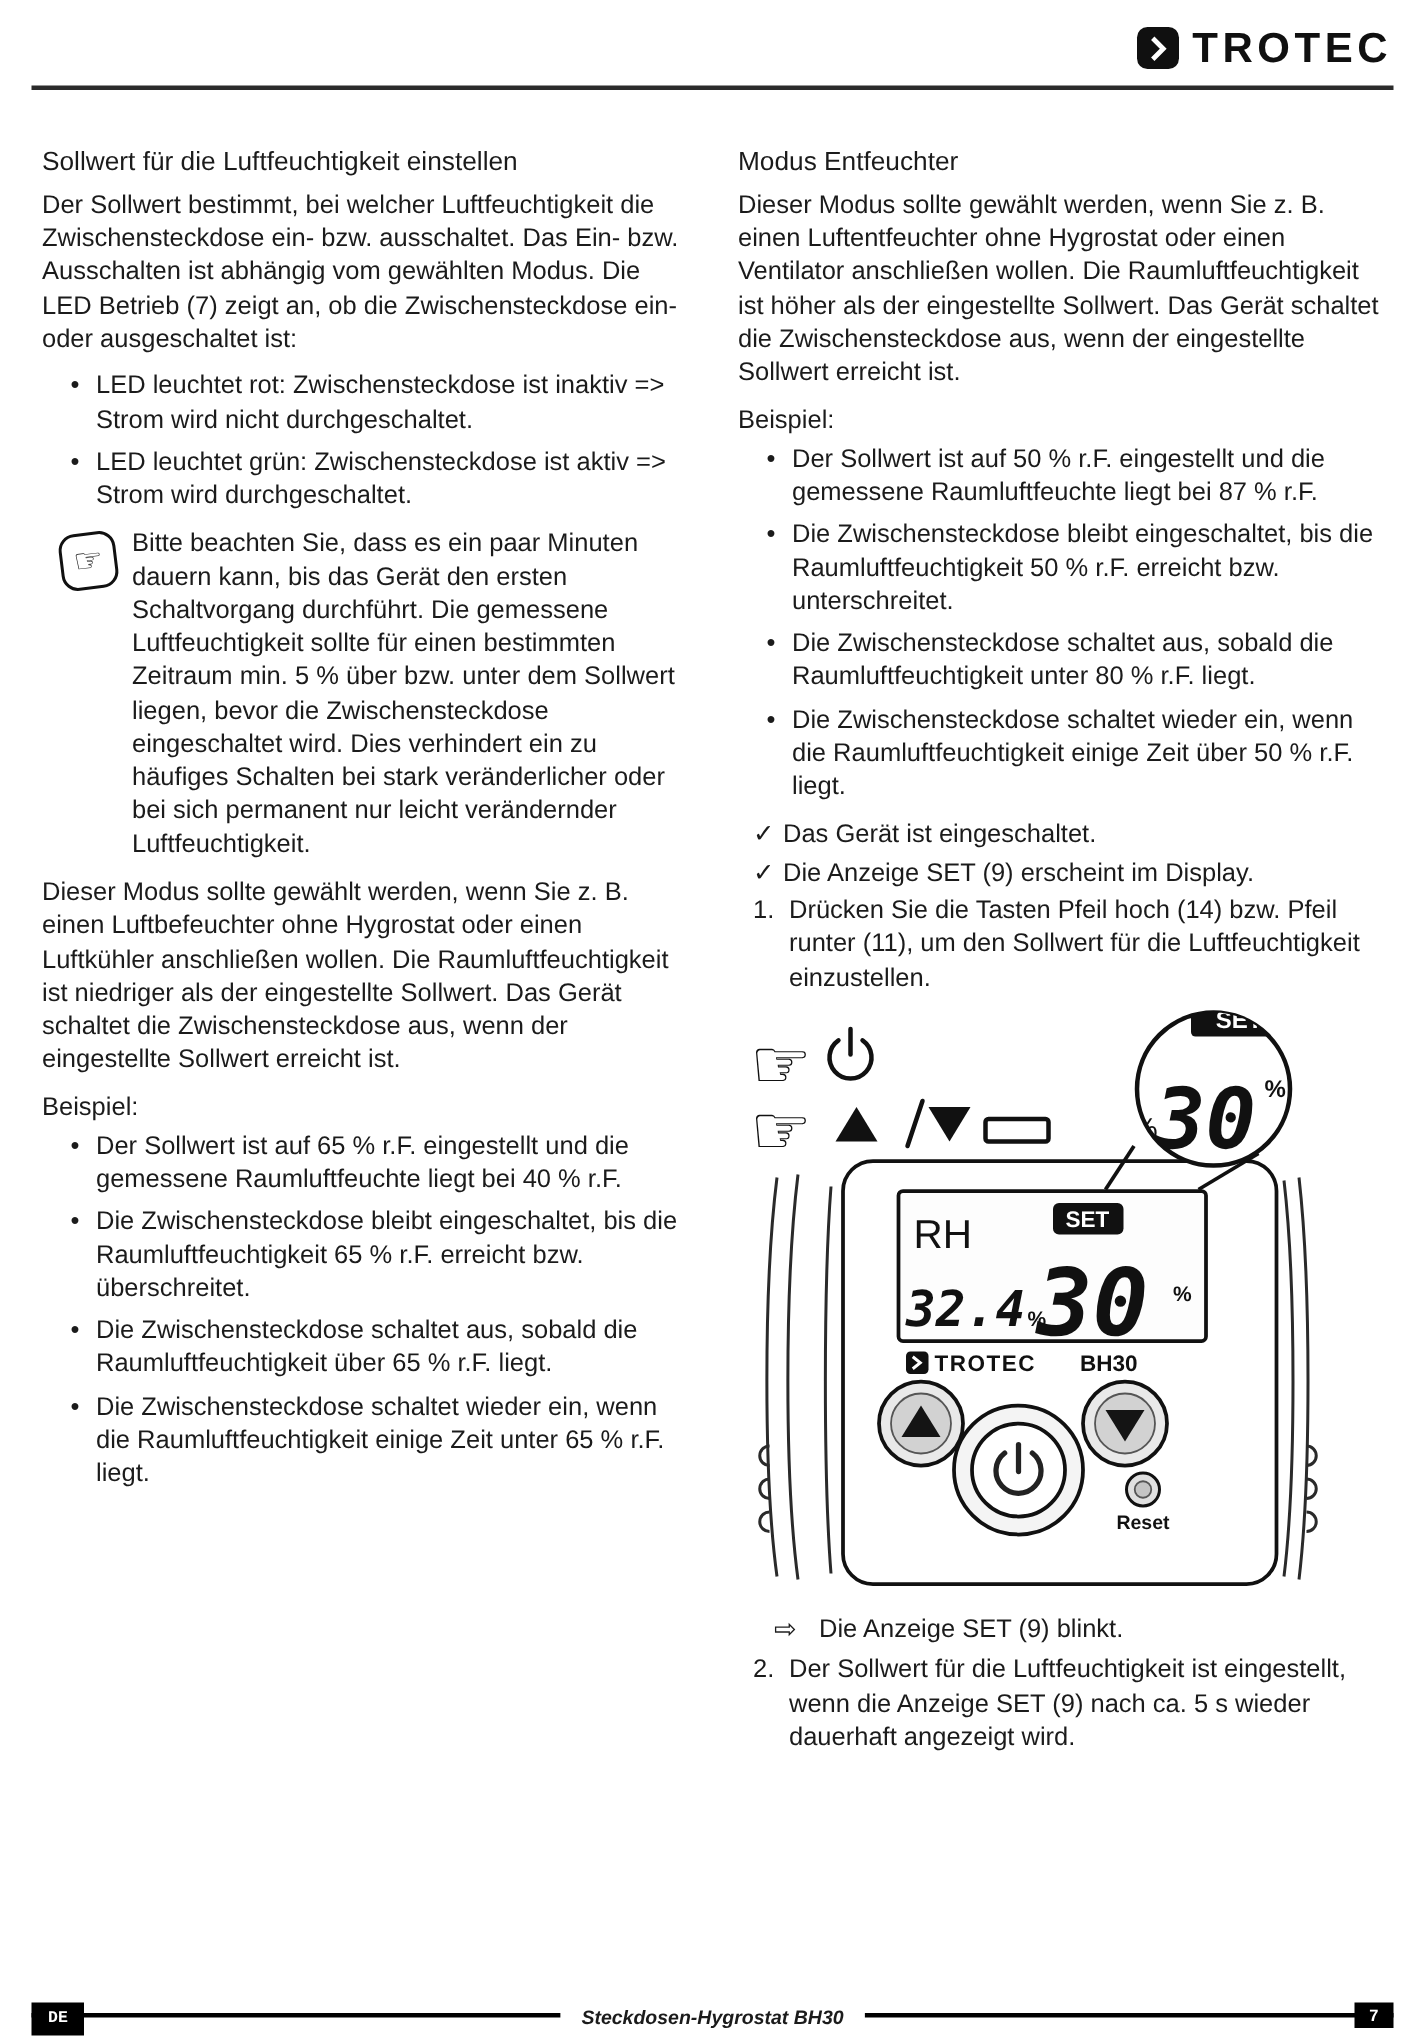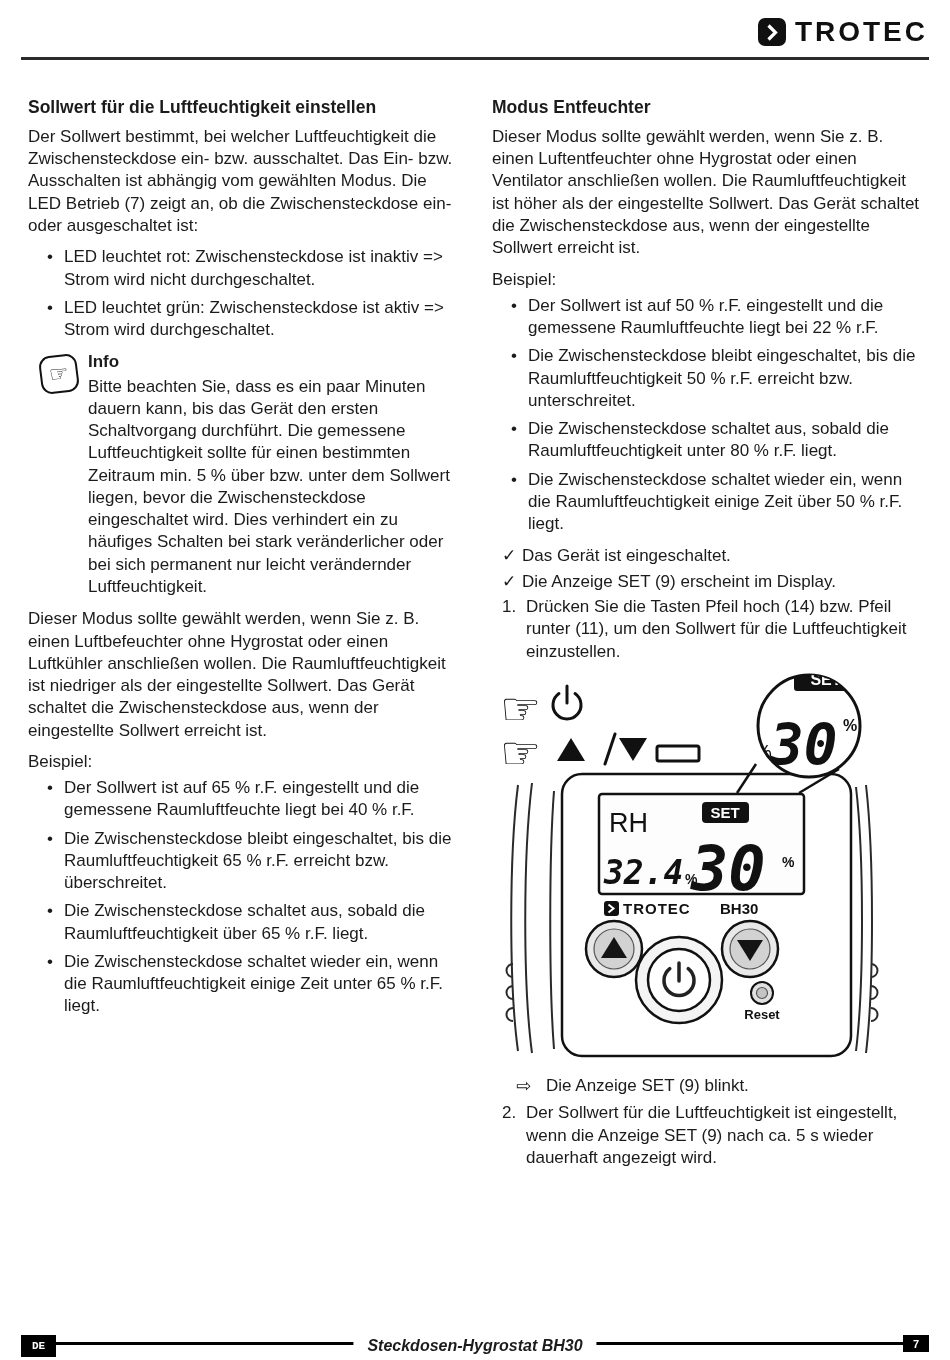--- a/index.html
+++ b/index.html
@@ -13,21 +13,21 @@
   
   .logo { position:absolute; top:14px; right:22px; display:flex; align-items:center; gap:9px; }
   .logo-box { width:28px; height:28px; background:#101010; border-radius:7px;
               display:flex; align-items:center; justify-content:center; }
   .logo-text { font-size:28px; font-weight:bold; letter-spacing:3px; color:#101010; }
   .header-rule { position:absolute; top:57px; left:21px; width:908px; border-top:3px solid #2b2b2b; }
 
   
   .columns { position:absolute; top:96px; left:28px; display:flex; gap:30px; }
   .col { width:434px; }
-  h3 { font-size:17.5px; font-weight:bold; margin:0 0 7px; }
+  h3 { font-size:17.5px; font-weight:normal; margin:0 0 7px; }
   p { margin:0 0 9px; }
   .tight { margin-bottom:4px; }
 
   ul { list-style:none; margin:2px 0 10px; }
   li { display:flex; margin-bottom:6px; }
   .b-marker { width:36px; padding-left:19px; flex-shrink:0; }
   .li-text { flex:1; }
 
   
   .plain-list { margin:0 0 2px; }
@@ -69,21 +69,21 @@
   .brand-small { font-weight:bold; font-size:15px; letter-spacing:1px; }
   .model-text { font-weight:bold; font-size:15px; }
   .reset-text { font-weight:bold; font-size:13px; }
 
   
   .footer { position:absolute; left:21px; right:21px; bottom:8px; height:17px; }
   .footer-line { position:absolute; top:7px; left:0; right:0; border-top:3px solid #000; }
   .footer-de { position:absolute; left:0; top:0; background:#000; color:#fff;
                font-size:11px; font-weight:bold; padding:4px 11px;font-family:Liberation Mono, monospace; }
   .footer-title { position:absolute; left:50%; transform:translateX(-50%); top:0.5px;
-                  background:#fff; padding:0 14px; font-style:italic; font-weight:bold; font-size:16px; }
+                  background:#fff; padding:0 14px; font-style:italic; font-weight:bold; font-size:13px; }
   .footer-page { position:absolute; right:0; top:0; background:#000; color:#fff;
                  font-size:11px; font-weight:bold; padding:1.5px 10px; }
 </style>
 </head>
 <body>
 
 <div class="page">
 
   <div class="logo">
     <span class="logo-box">
@@ -112,21 +112,20 @@
         </li>
       </ul>
 
       <div class="info-box">
         <div class="info-icon-col">
           <div class="info-icon">
             <span>☞</span>
           </div>
         </div>
         <div class="info-body">
-          <div class="info-title">Info</div>
           <div class="info-text">Bitte beachten Sie, dass es ein paar Minuten dauern kann, bis das Gerät den ersten Schaltvorgang durchführt. Die gemessene Luftfeuchtigkeit sollte für einen bestimmten Zeitraum min. 5 % über bzw. unter dem Sollwert liegen, bevor die Zwischensteckdose eingeschaltet wird. Dies verhindert ein zu häufiges Schalten bei stark veränderlicher oder bei sich permanent nur leicht verändernder Luftfeuchtigkeit.</div>
         </div>
       </div>
 
       <p>Dieser Modus sollte gewählt werden, wenn Sie z. B. einen Luftbefeuchter ohne Hygrostat oder einen Luftkühler anschließen wollen. Die Raumluftfeuchtigkeit ist niedriger als der eingestellte Sollwert. Das Gerät schaltet die Zwischensteckdose aus, wenn der eingestellte Sollwert erreicht ist.</p>
       <p class="tight">Beispiel:</p>
 
       <ul>
         <li>
           <span class="b-marker">•</span>
@@ -148,21 +147,21 @@
     </div>
 
     <div class="col">
       <h3>Modus Entfeuchter</h3>
       <p>Dieser Modus sollte gewählt werden, wenn Sie z. B. einen Luftentfeuchter ohne Hygrostat oder einen Ventilator anschließen wollen. Die Raumluftfeuchtigkeit ist höher als der eingestellte Sollwert. Das Gerät schaltet die Zwischensteckdose aus, wenn der eingestellte Sollwert erreicht ist.</p>
       <p class="tight">Beispiel:</p>
 
       <ul>
         <li>
           <span class="b-marker">•</span>
-          <span class="li-text">Der Sollwert ist auf 50 % r.F. eingestellt und die gemessene Raumluftfeuchte liegt bei 22 % r.F.</span>
+          <span class="li-text">Der Sollwert ist auf 50 % r.F. eingestellt und die gemessene Raumluftfeuchte liegt bei 87 % r.F.</span>
         </li>
         <li>
           <span class="b-marker">•</span>
           <span class="li-text">Die Zwischensteckdose bleibt eingeschaltet, bis die Raumluftfeuchtigkeit 50 % r.F. erreicht bzw. unterschreitet.</span>
         </li>
         <li>
           <span class="b-marker">•</span>
           <span class="li-text">Die Zwischensteckdose schaltet aus, sobald die Raumluftfeuchtigkeit unter 80 % r.F. liegt.</span>
         </li>
         <li>

